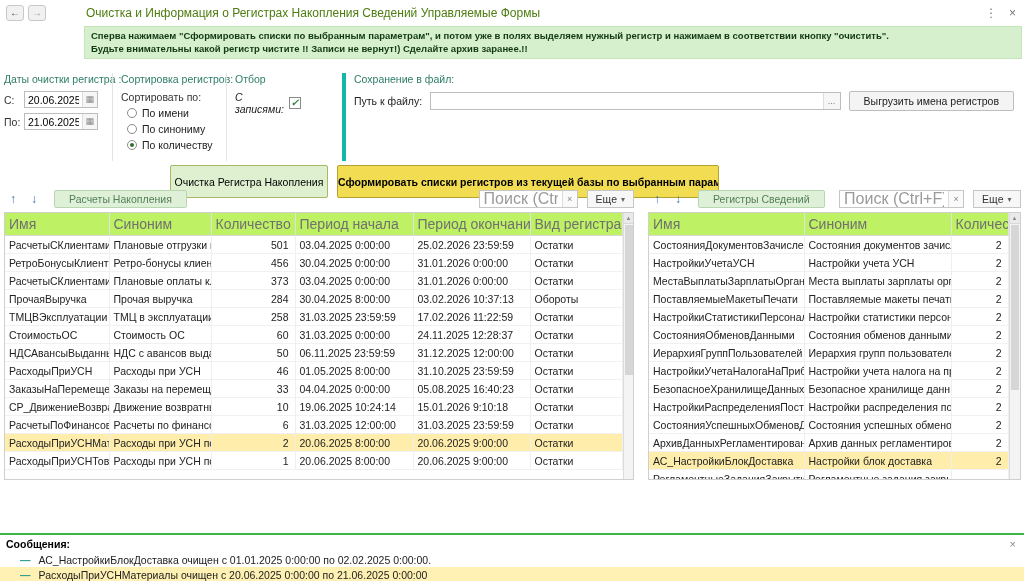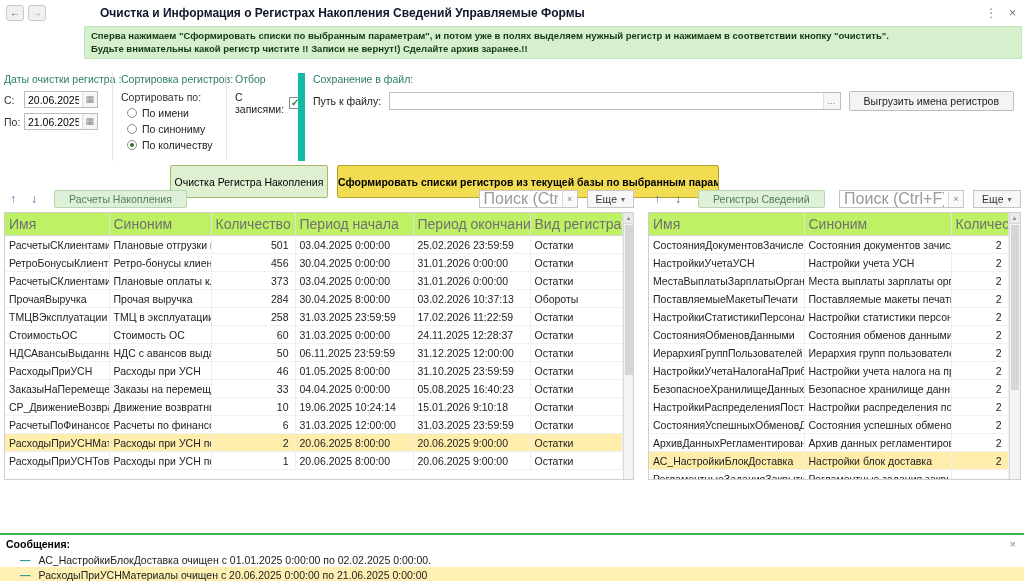--- a/index.html
+++ b/index.html
@@ -10,45 +10,45 @@
     color: #222;
     background: #fff;
     overflow: hidden;
   }
   .app { position: relative; width: 1024px; height: 581px; background: #fff; overflow: hidden; }
 
   
   .titlebar { position:absolute; top:0; left:0; right:0; height:22px; display:flex; align-items:center; padding:3px 8px 0 6px; gap:4px; background:#fff; }
   .nav-btn { width:18px; height:16px; border:1px solid #c9c9c9; background:#f1f1f1; border-radius:3px; font-size:10px; line-height:13px; text-align:center; color:#444; cursor:default; }
   .nav-btn.fwd { color:#999; }
-  .title { font-weight:bold; font-size:12px; color:#0f172a; margin-left:50px; white-space:nowrap; }
+  .title { font-weight:normal; font-size:12px; color:#4d7c0f; margin-left:36px; white-space:nowrap; }
   .titlebar-right { margin-left:auto; display:flex; gap:12px; color:#777; font-size:12px; }
   .tb-icon { cursor:default; }
 
   
   .infobox { position:absolute; left:84px; top:26px; right:2px; background:#d6efcd; border:1px solid #c4e4ba; padding:3px 6px; color:#123a12; font-weight:bold; font-size:9.5px; line-height:1.32; }
 
   
   .filters { position:absolute; top:73px; left:4px; right:4px; height:88px; display:flex; align-items:stretch; }
   .gtitle { color:#2e7d68; font-size:10.5px; margin-bottom:6px; white-space:nowrap; }
   .fgroup { padding-right:6px; }
   .g-dates { width:108px; }
   .g-sort  { width:114px; border-left:1px solid #e4e4e4; padding-left:8px; }
   .g-filter{ width:72px;  border-left:1px solid #e4e4e4; padding-left:8px; }
-  .g-save  { flex:1;      border-left:7px solid #14b8a6; padding-left:8px; }
+  .g-save  { flex:1;      border-left:4px solid #14b8a6; padding-left:8px;margin-left:44px; }
   .date-row { display:flex; align-items:center; gap:4px; margin-bottom:5px; }
   .dlabel { width:16px; color:#333; }
   .input-wrap { display:flex; border:1px solid #bdbdbd; height:17px; background:#fff; }
   .date-input { width:57px; border:none; outline:none; font:inherit; font-size:10.5px; padding:0 3px; }
   .cal { width:15px; background:#f6f6f6; border-left:1px solid #ddd; color:#8a8a8a; font-size:9px; line-height:15px; text-align:center; cursor:default; }
   .sort-caption { color:#333; margin-bottom:4px; }
   .radio-row { display:flex; align-items:center; gap:5px; margin:0 0 4px 6px; cursor:default; }
   .radio { width:10px; height:10px; border:1px solid #8a8a8a; border-radius:50%; background:#fff; position:relative; flex:none; }
   .radio.on::after { content:""; position:absolute; left:2px; top:2px; right:2px; bottom:2px; background:#2f6f2f; border-radius:50%; }
-  .check-row { display:flex; align-items:center; gap:5px; cursor:default; }
+  .check-row { display:flex; align-items:center; gap:5px; cursor:default;font-style:italic; }
   .checkbox { width:12px; height:12px; border:1px solid #8a8a8a; background:#fff; color:#2f7d32; font-size:10px; font-weight:bold; line-height:10px; text-align:center; flex:none; }
   .save-row { display:flex; align-items:center; gap:8px;justify-content:space-between; }
   .path-wrap { flex:1; display:flex; border:1px solid #bdbdbd; height:18px; background:#fff; }
   .path-input { flex:1; border:none; outline:none; font:inherit; padding:0 3px; }
   .path-btn { width:17px; background:#f6f6f6; border-left:1px solid #ddd; color:#777; font-size:9px; line-height:16px; text-align:center; cursor:default; }
   .export-btn { height:20px; padding:0 14px; border:1px solid #bdbdbd; background:#f4f4f4; border-radius:2px; font:inherit; font-size:10.5px; color:#222; cursor:default; white-space:nowrap; }
 
   
   .actions { position:absolute; top:163px; left:0; right:0; height:20px; }
   .abtn { position:absolute; top:2px; height:33px; font:inherit; font-size:10.5px; border-radius:2px; cursor:default; white-space:nowrap; overflow:hidden; }

